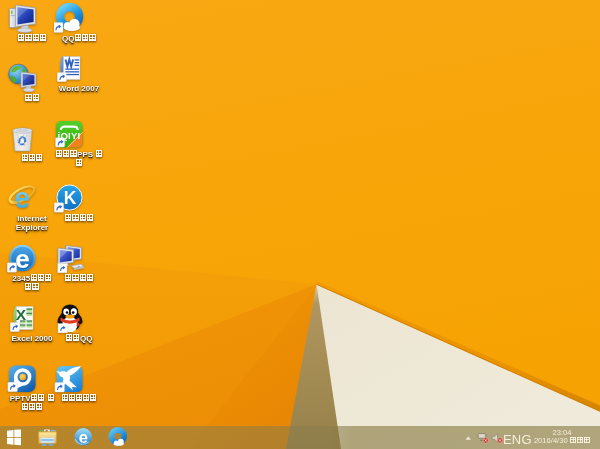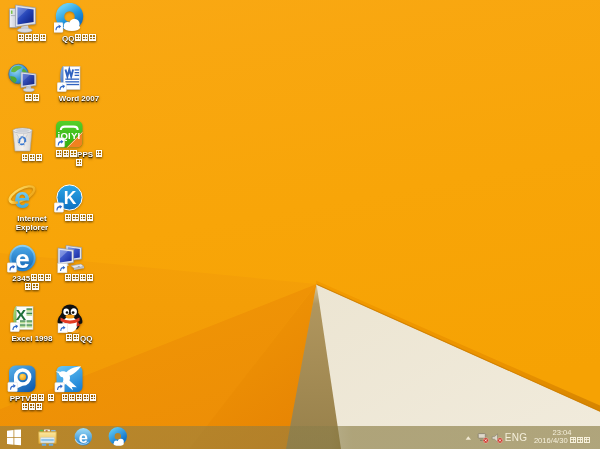--- a/index.html
+++ b/index.html
@@ -20,21 +20,21 @@
  linear-gradient(currentColor,currentColor) 100% 0/1px 100% no-repeat,
  linear-gradient(currentColor,currentColor) 50% 1px/0.9px 100% no-repeat;
  filter:drop-shadow(0 1px 1px rgba(0,0,0,.85));}
 .lb .zh{filter:drop-shadow(0 1px 0.8px rgba(0,0,0,.65));}
 #bar{position:absolute;left:0;top:426px;width:600px;height:23px;
  background:linear-gradient(90deg,rgba(137,125,73,0.55) 0px,rgba(137,125,73,0.55) 330px,rgba(128,114,54,0.58) 352px,rgba(128,114,54,0.58) 600px);}
 #clk{position:absolute;left:522px;top:428.5px;width:80px;text-align:center;
  font-size:7.6px;line-height:8.2px;color:#f6f0dc;}
 #clk .zh{filter:none;width:5.9px;height:6.3px;margin:0 .45px;vertical-align:0;}
 #eng{position:absolute;left:503px;top:431.5px;width:26px;text-align:center;
- font-size:10px;color:#f5efdb;letter-spacing:.2px;}
+ font-size:13px;color:#f5efdb;letter-spacing:.2px;}
 </style></head><body>
 <div id="desk">
 <svg id="wall" width="600" height="449" viewBox="0 0 600 449">
 <defs>
 <linearGradient id="gbg" x1="0" y1="0" x2="0.25" y2="1">
  <stop offset="0" stop-color="#f9a814"></stop>
           <stop offset="0.55" stop-color="#f8a508"></stop>
  <stop offset="1" stop-color="#f6a203"></stop>
         </linearGradient>
 <linearGradient id="gf1" x1="0" y1="0" x2="0" y2="1">
@@ -138,21 +138,21 @@
 <path d="M3,13.5 C5.5,13 8.5,13.8 9.5,15.8 C10.3,17.5 8.8,19.3 7.5,20 C5.2,18.6 3.5,16.2 3,13.5 Z" fill="#4fa832"></path>
 <path d="M12,20.5 C13,19 15,18.5 16.5,19.5 L14.5,20.8 Z" fill="#4fa832"></path>
 <polygon points="14,9 29,11 29,22.5 14,24.5" fill="#dde1ea" stroke="#959caa" stroke-width="0.7"></polygon>
 <polygon points="15.7,10.7 27.4,12.3 27.4,21 15.7,22.7" fill="url(#nsc)"></polygon>
 <polygon points="15.7,10.7 23,11.7 15.7,18.5" fill="#ffffff" opacity="0.15"></polygon>
 <polygon points="19.5,23.5 23.5,23.1 24.2,25.6 18.8,25.9" fill="#ccd0da"></polygon>
 <ellipse cx="21.8" cy="26.8" rx="5.6" ry="1.9" fill="#d6dae2" stroke="#a5abb8" stroke-width="0.5"></ellipse>
 </svg>
       <div class="lb"><span class="zh"></span><span class="zh"></span></div>
     </div>
-<div class="cell" style="left:37px;top:63px">
+<div class="cell" style="left:37px;top:53px">
       <svg class="ic" viewBox="0 0 30 30">
 <defs>
           <linearGradient id="wsw" x1="0" y1="0" x2="1" y2="1">
 <stop offset="0" stop-color="#86b4ec"></stop>
             <stop offset="1" stop-color="#1e50b2"></stop>
           </linearGradient>
         </defs>
 <path d="M8.5,3.5 C5.5,8 5.5,19 8.5,25.5 L12,25.5 C9,19 9,9 12,3.5 Z" fill="url(#wsw)"></path>
 <rect x="9.5" y="3.5" width="16.5" height="23" fill="#fdfdfe" stroke="#c3c8d2" stroke-width="0.6"></rect>
 <path d="M11.5,6.5 l1.9,7 1.9,-7 1.9,7 1.9,-7" fill="none" stroke="#2f62c0" stroke-width="1.9"></path>
@@ -334,21 +334,21 @@
           <rect x="19.6" y="17.5" width="5.5" height="1"></rect>
 <rect x="13" y="21.5" width="5.4" height="1"></rect>
           <rect x="19.6" y="21.5" width="5.5" height="1"></rect>
         </g>
 <text x="13.8" y="17" font-size="15.5" font-weight="bold" fill="#1e6e38" text-anchor="middle" font-family="Liberation Sans">X</text>
 <g>
           <rect x="3.2" y="19.5" width="9.2" height="9.2" rx="1.2" fill="#fff" stroke="#d0d0d0" stroke-width="0.4"></rect>
           <path d="M5.4,27.1 C5.4,24.1 6.800000000000001,22.9 8.8,22.8 L8.4,21.4 L11.2,23.1 L9.0,25.4 L8.8,24.1 C7.4,24.3 6.6,25.1 6.5,27.1 Z" fill="#2e66c8"></path>
         </g>
       </svg>
-      <div class="lb">Excel 1998</div>
+      <div class="lb">Excel 2000</div>
     </div>
 <div class="cell" style="left:37px;top:303px">
       <svg class="ic" viewBox="0 0 30 30">
 <ellipse cx="16" cy="17.5" rx="10.8" ry="11.8" fill="#111111"></ellipse>
 <ellipse cx="16" cy="8.5" rx="8.2" ry="7" fill="#111111"></ellipse>
 <ellipse cx="6.2" cy="16.5" rx="2.2" ry="4.5" fill="#111111" transform="rotate(18 6.2 16.5)"></ellipse>
 <ellipse cx="25.8" cy="16.5" rx="2.2" ry="4.5" fill="#111111" transform="rotate(-18 25.8 16.5)"></ellipse>
 <ellipse cx="11" cy="28.3" rx="4.2" ry="2" fill="#f5a01c"></ellipse>
 <ellipse cx="21" cy="28.3" rx="4.2" ry="2" fill="#f5a01c"></ellipse>
 <ellipse cx="16" cy="21.5" rx="7.6" ry="7.8" fill="#fff"></ellipse>

